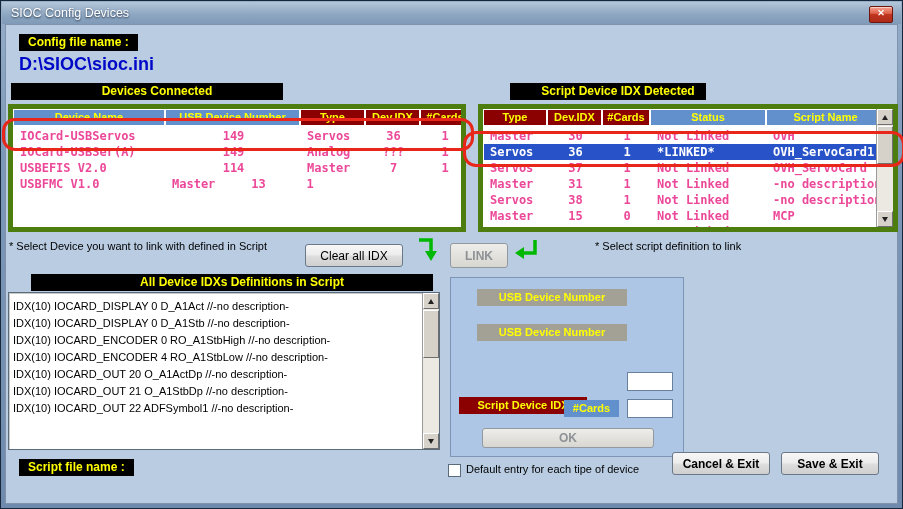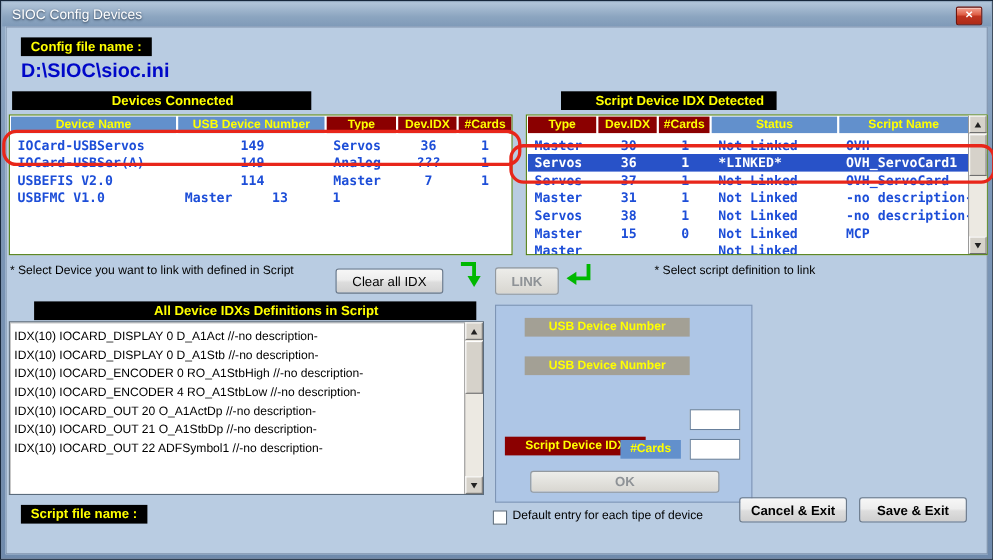--- a/index.html
+++ b/index.html
@@ -6,27 +6,27 @@
   body{width:903px;height:509px;position:relative;overflow:hidden;background:#fff;font-family:"Liberation Sans",sans-serif;}
   .frame{position:absolute;inset:0;box-sizing:border-box;border:1px solid #17273B;background:linear-gradient(180deg,#96AEC8,#7E98B8 30%,#6F8AAC);}
   .titlebar{position:absolute;left:1px;top:1px;right:1px;height:22px;display:flex;align-items:center;background:linear-gradient(180deg,#B3C6DA,#8CA5C0 60%,#7F9AB8);}
   .title{margin-left:9px;font-size:12.5px;color:#FFFFFF;text-shadow:0 1px 2px rgba(20,35,55,.85);}
   .close-btn{position:absolute;right:8px;top:4px;width:22px;height:15px;border-radius:2px;border:1px solid #6E150C;background:linear-gradient(180deg,#F4A493,#DD5B42 45%,#C03520 50%,#AD2B18);color:#fff;font-size:9px;line-height:13px;text-align:center;font-weight:bold;box-shadow:inset 0 1px 0 rgba(255,255,255,.5);cursor:default;}
   .client{position:absolute;left:4px;top:23px;right:4px;bottom:4px;background:#B9CCE2;box-shadow:inset 0 0 0 1px rgba(80,100,130,.55);}
   .chip{position:absolute;background:#000;color:#FFFF00;font-weight:bold;font-size:12px;height:17px;line-height:17px;box-sizing:border-box;white-space:nowrap;}
   .chip.pad{padding:0 9px;}
   .chip.center{text-align:center;padding-left:20px;}
   .path{position:absolute;color:#0008C8;font-weight:bold;font-size:18px;white-space:nowrap;}
-  .tbl{position:absolute;background:#fff;border:1px solid #4d7c0f;box-sizing:border-box;overflow:hidden;}
+  .tbl{position:absolute;background:#fff;border:5px solid #4d7c0f;box-sizing:border-box;overflow:hidden;}
   .thead{display:flex;padding:1px 0 0 1px;}
   .th{height:15px;line-height:15px;text-align:center;color:#FFFF00;font-weight:bold;font-size:11px;margin-right:2px;flex:none;white-space:nowrap;overflow:hidden;}
   .th.blue{background:#6290CC;}
   .th.maroon{background:#8B0000;}
   .tbody{padding-left:1px;margin-top:3px;}
-  .trow{display:flex;height:16px;line-height:16px;color:#1d4ed8;}
+  .trow{display:flex;height:16px;line-height:16px;color:#ec4899;}
   .trow.selected{background:#2852C8;color:#FFFFFF;}
   .td{flex:none;overflow:hidden;white-space:nowrap;box-sizing:border-box;font-family:"DejaVu Sans Mono",monospace;font-weight:bold;font-size:12px;}
   .a-l{padding-left:6px;}
   .a-c{text-align:center;}
   .sbar{position:absolute;top:0;bottom:0;right:0;width:17px;background:#ECE9E2;border-left:1px solid #9A9A9A;box-sizing:border-box;}
   .sbtn{position:absolute;left:0;width:16px;height:16px;background:#D6D2CA;border:1px solid;border-color:#FFFFFF #6F6F6F #6F6F6F #FFFFFF;box-sizing:border-box;display:flex;align-items:center;justify-content:center;}
   .sbtn.up{top:0;}
   .sbtn.down{bottom:0;}
   .sthumb{position:absolute;left:0;width:16px;background:#D6D2CA;border:1px solid;border-color:#FFFFFF #6F6F6F #6F6F6F #FFFFFF;box-sizing:border-box;}
   .tri-up{width:0;height:0;border-left:3.5px solid transparent;border-right:3.5px solid transparent;border-bottom:5px solid #222;}

